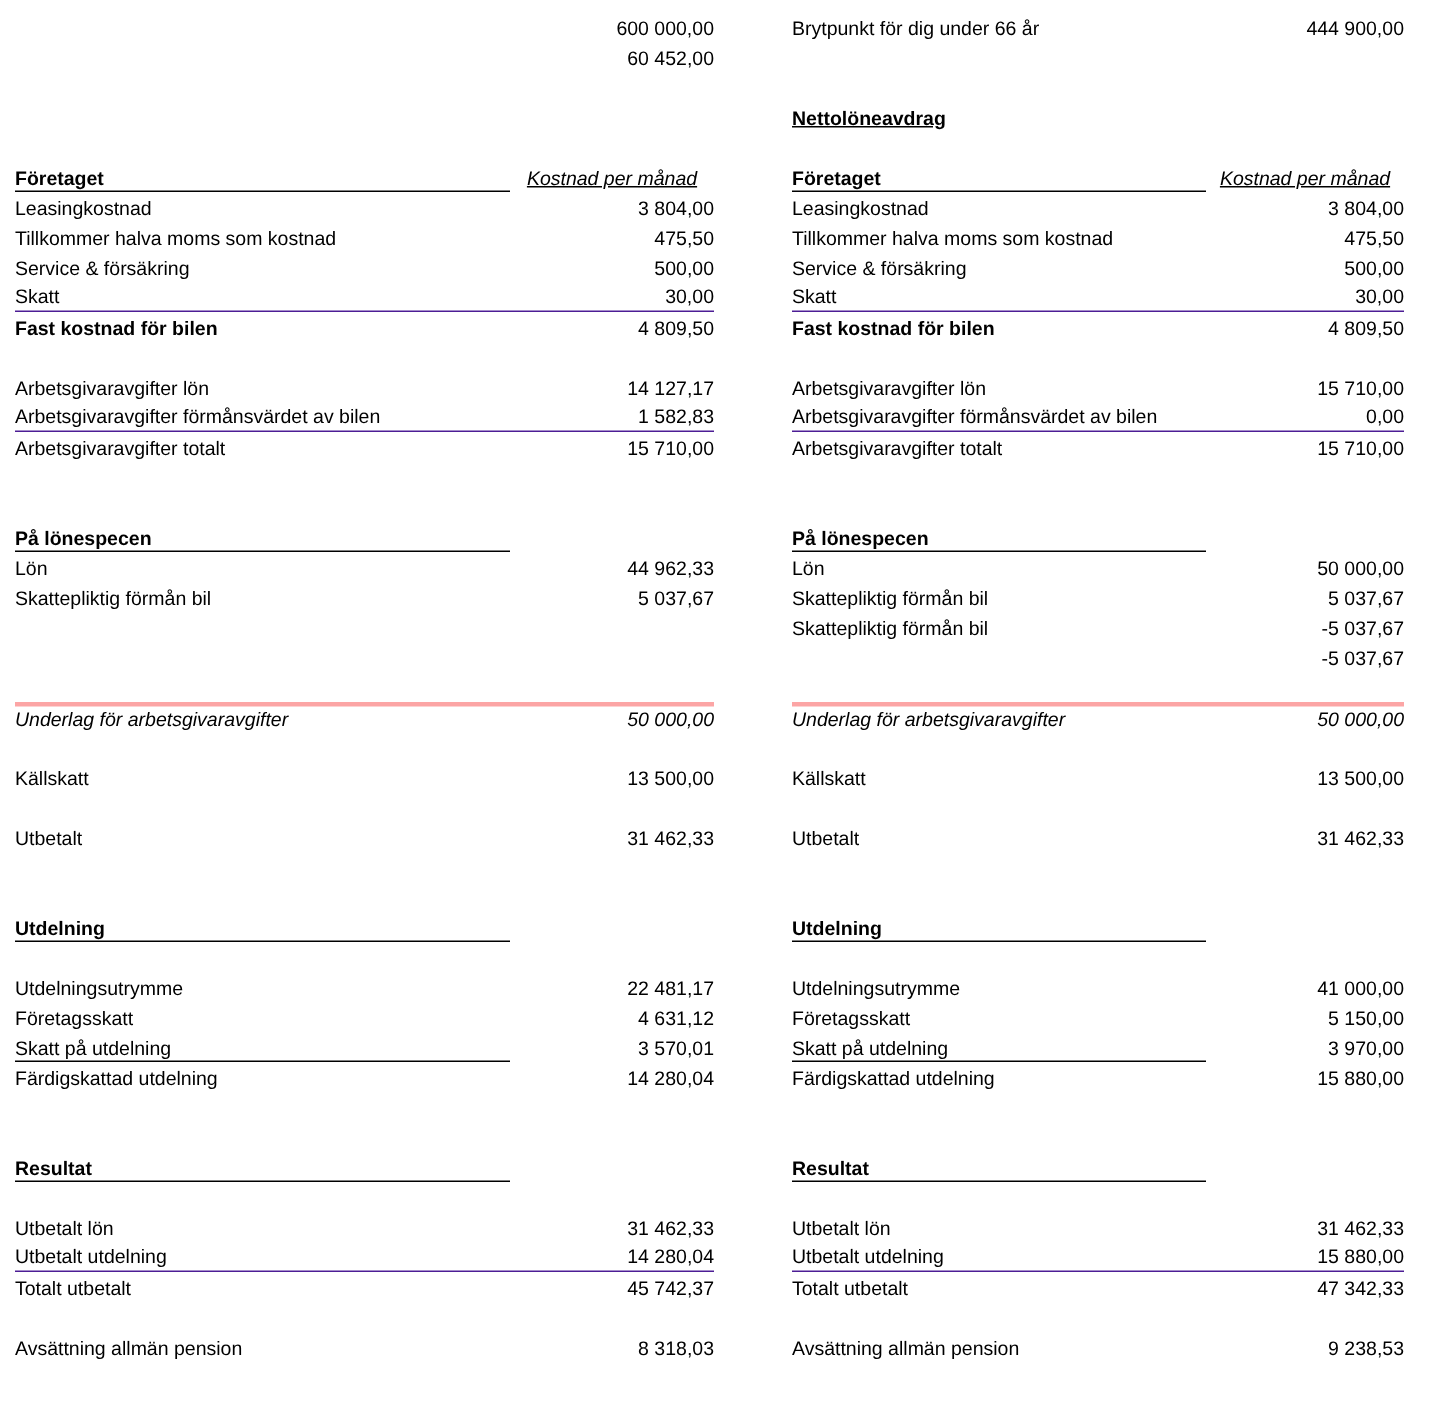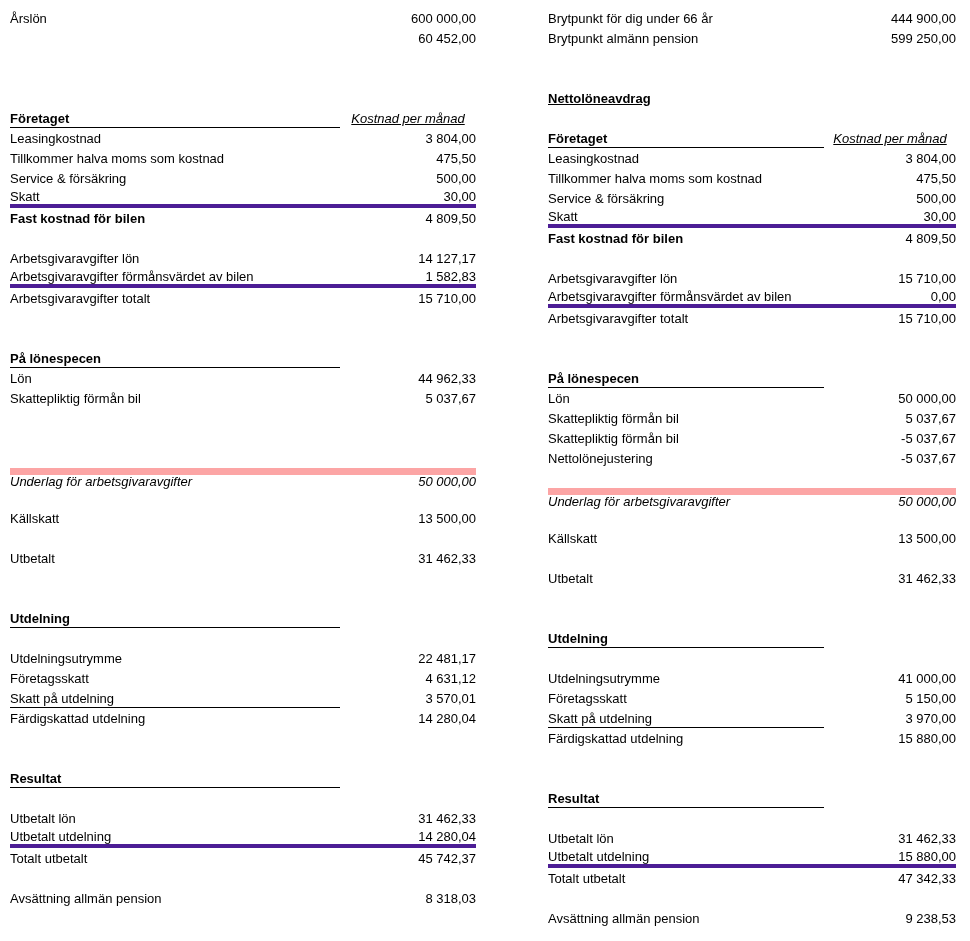--- a/index.html
+++ b/index.html
@@ -18,41 +18,41 @@
     display: flex;
     align-items: flex-start;
     overflow: hidden;
     background: #ffffff;
   }
   .panel {
     display: flex;
     flex-direction: column;
   }
   .panel.left  { margin-left: 10px; width: 466px; --labelw: 330px; }
-  .panel.right { margin-left: 72px; width: 408px; --labelw: 276px; }
+  .panel.right { margin-left: 52px; width: 408px; --labelw: 276px; }
 
   .row {
     position: relative;
     height: 20px;
     display: flex;
     align-items: center;
     box-sizing: border-box;
   }
   .row .label {
     flex: 0 0 var(--labelw);
     white-space: nowrap;
     overflow: visible;
   }
   .row .value {
     flex: 1 1 auto;
     text-align: right;
     white-space: nowrap;
   }
-  .row.bb-full { border-bottom: 4px solid #4c1d95; }
-  .row.bt-full { border-top: 7px solid #fca5a5; gap: 12px; }
+  .row.bb-full { border-bottom: 1px solid #4c1d95; }
+  .row.bt-full { border-top: 3px solid #fca5a5; gap: 12px; }
   .row.lbb::after {
     content: "";
     position: absolute;
     left: 0;
     bottom: 0;
     width: var(--labelw);
     border-bottom: 1px solid #000;
   }
   .row.it { font-style: italic; }
   .label.b { font-weight: bold; }
@@ -62,21 +62,20 @@
     text-decoration: underline;
   }
   .sp { height: 20px; }
 </style>
 </head>
 <body>
 
 <div class="sheet">
   <section class="panel left">
       <div class="row">
-        <span class="label">Årslön</span>
         <span class="value">600 000,00</span>
       </div>
       <div class="row">
         <span class="value">60 452,00</span>
       </div>
       <div class="sp"></div>
       <div class="sp"></div>
       <div class="sp"></div>
       <div class="row lbb">
         <span class="label b">Företaget</span>
@@ -192,24 +191,20 @@
       <div class="row">
         <span class="label">Avsättning allmän pension</span>
         <span class="value">8 318,03</span>
       </div>
     </section>
   <section class="panel right">
       <div class="row">
         <span class="label">Brytpunkt för dig under 66 år</span>
         <span class="value">444 900,00</span>
       </div>
-      <div class="row">
-        <span class="label">Brytpunkt almänn pension</span>
-        <span class="value">599 250,00</span>
-      </div>
       <div class="sp"></div>
       <div class="sp"></div>
       <div class="row title-row">
         <span class="label">Nettolöneavdrag</span>
       </div>
       <div class="sp"></div>
       <div class="row lbb">
         <span class="label b">Företaget</span>
         <span class="value iu">Kostnad per månad</span>
       </div>
@@ -258,21 +253,20 @@
       </div>
       <div class="row">
         <span class="label">Skattepliktig förmån bil</span>
         <span class="value">5 037,67</span>
       </div>
       <div class="row">
         <span class="label">Skattepliktig förmån bil</span>
         <span class="value">-5 037,67</span>
       </div>
       <div class="row">
-        <span class="label">Nettolönejustering</span>
         <span class="value">-5 037,67</span>
       </div>
       <div class="sp"></div>
       <div class="row it bt-full">
         <span class="label">Underlag för arbetsgivaravgifter</span>
         <span class="value">50 000,00</span>
       </div>
       <div class="sp"></div>
       <div class="row">
         <span class="label">Källskatt</span>

